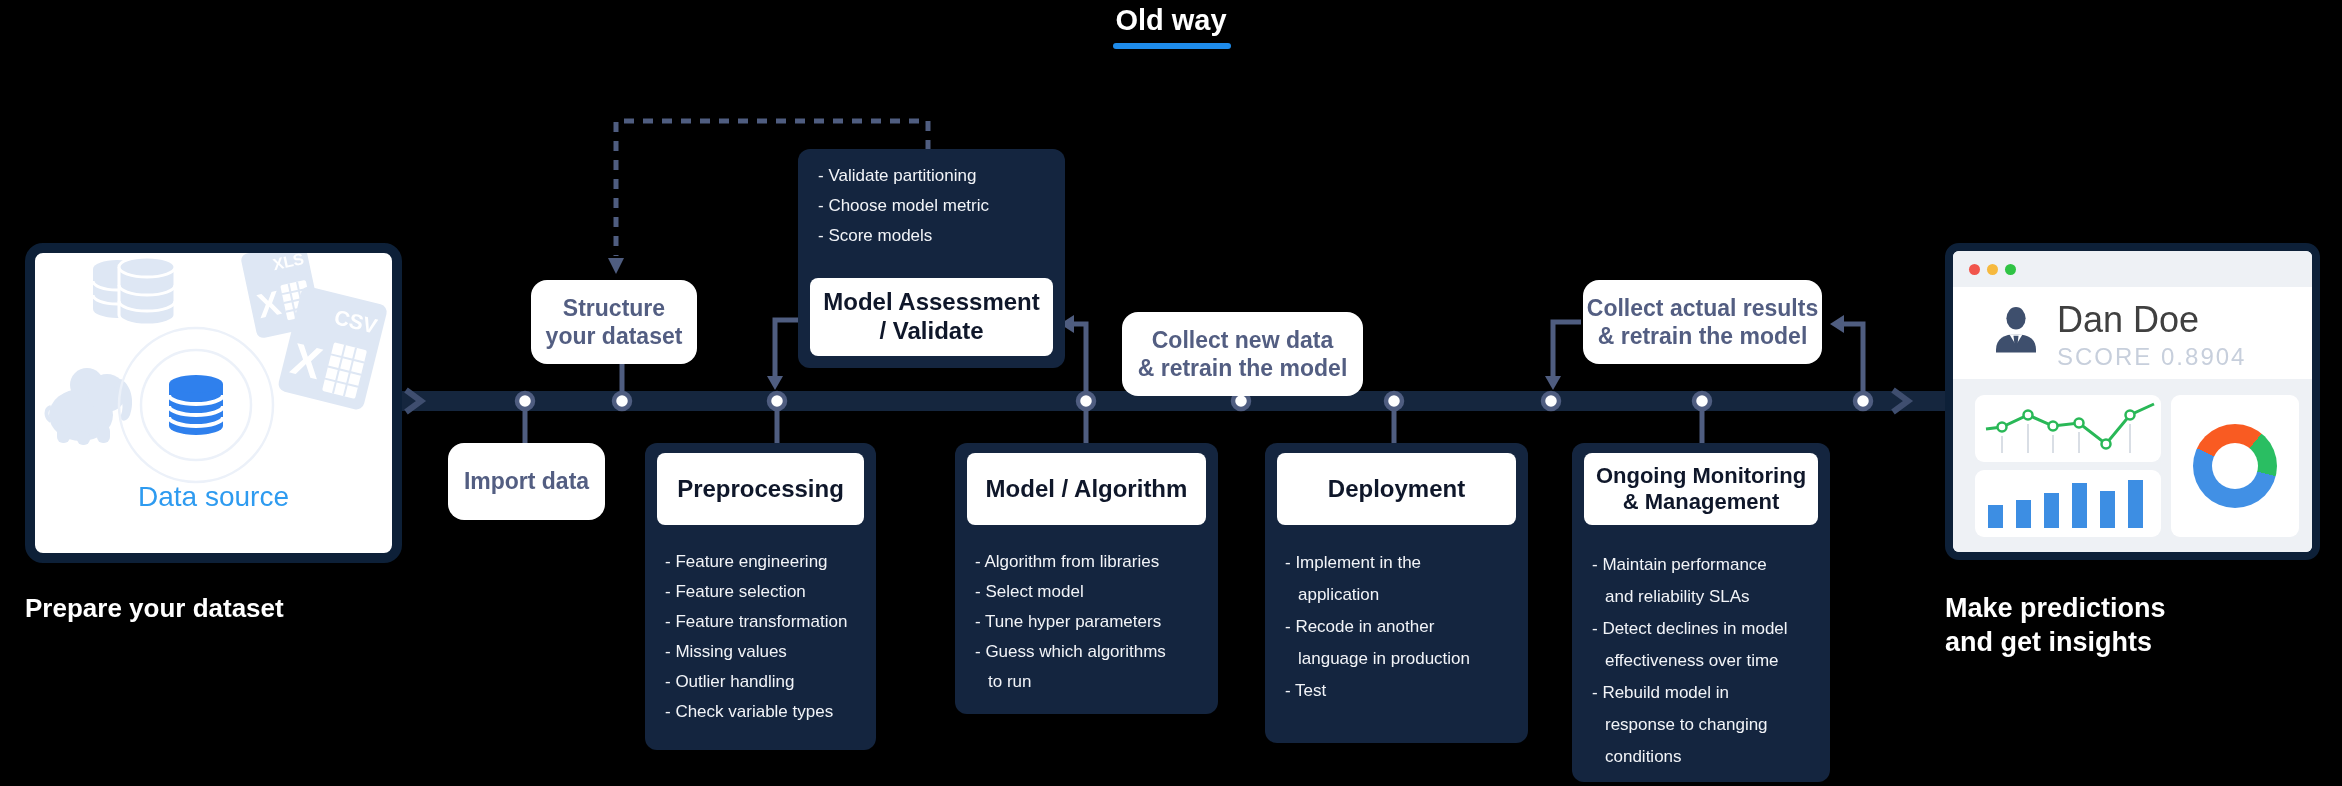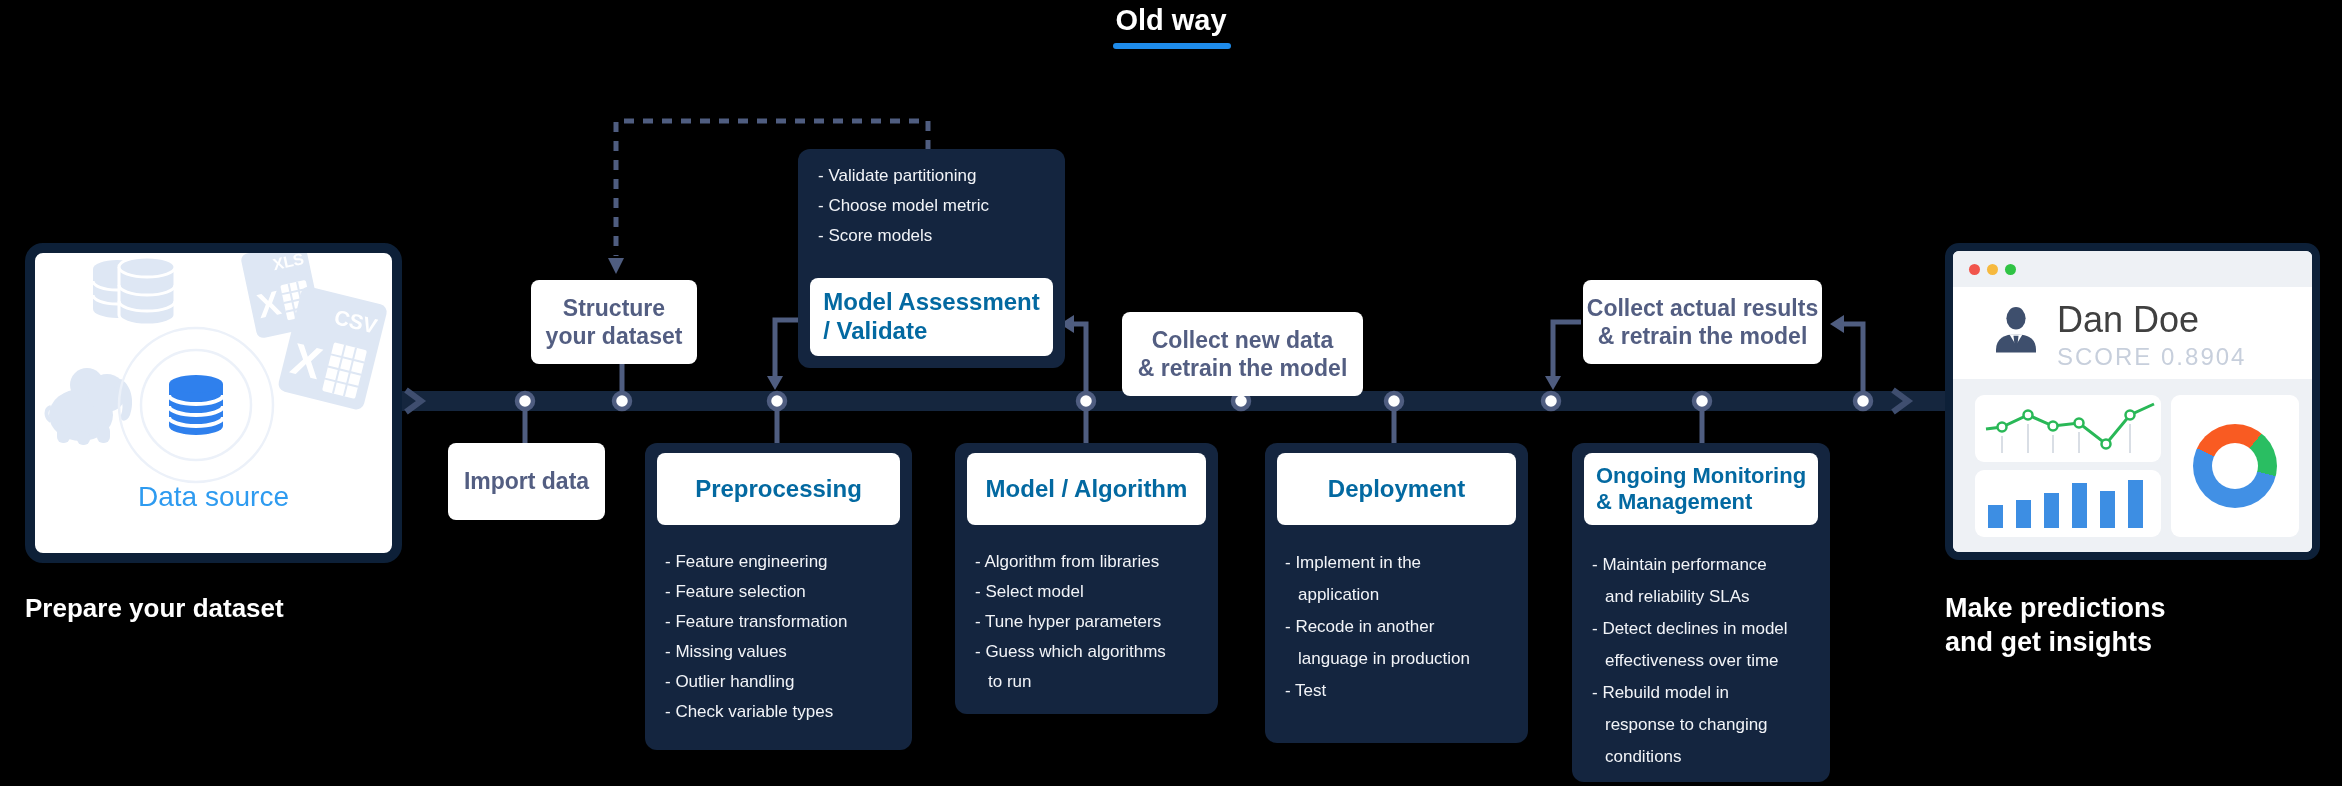--- a/index.html
+++ b/index.html
@@ -6,27 +6,27 @@
   #canvas{position:relative;width:2342px;height:786px;background:#000;overflow:hidden;
           font-family:"Liberation Sans", sans-serif;}
   .abs{position:absolute;}
   
   .headline{left:0;top:4px;width:100%;text-align:center;color:#fff;font-size:29px;font-weight:700;}
   .headline-rule{left:1113px;top:43px;width:118px;height:6px;background:#1E8BEA;border-radius:3px;}
   
   .tl-bar{left:395px;top:391px;width:1553px;height:20px;background:#15263E;z-index:1;}
   #overlay{left:0;top:0;width:2342px;height:786px;z-index:2;pointer-events:none;}
   
-  .box-white{background:#fff;border-radius:8px;display:flex;align-items:center;justify-content:center;
+  .box-white{background:#fff;border-radius:16px;display:flex;align-items:center;justify-content:center;
              text-align:center;color:#535E82;font-weight:600;font-size:23px;line-height:1.22;
              white-space:pre-line;z-index:3;}
   
   .card-dark{background:#14253F;border-radius:12px;z-index:3;}
   .card-title{position:absolute;left:12px;right:12px;top:10px;height:72px;background:#fff;border-radius:8px;
-              display:flex;align-items:center;justify-content:center;color:#0369a1;
+              display:flex;align-items:center;justify-content:center;text-align:center;color:#0f172a;
               font-size:24px;font-weight:600;line-height:1.2;white-space:pre-line;}
   .card-title.bottom{top:auto;bottom:12px;height:78px;}
   .card-list{position:absolute;left:20px;color:#F2F4F8;font-size:17px;line-height:30px;font-weight:400;}
   .card-list.lh32{line-height:32px;}
   .card-list div{padding-left:13px;text-indent:-13px;white-space:pre-line;}
   
   .caption{color:#fff;font-weight:700;font-size:26px;text-align:left;line-height:1.25;white-space:pre-line;z-index:3;}
   
   .ds-card{left:25px;top:243px;width:377px;height:320px;background:#fff;border:10px solid #0D2038;
            border-radius:18px;box-sizing:border-box;z-index:3;}
@@ -154,21 +154,21 @@
     </svg>
     <div class="ds-label">Data source</div>
   </div>
   <div class="abs caption" style="left:25px;top:592px;width:377px;">Prepare your dataset</div>
 
   <div class="abs box-white" style="left:448px;top:443px;width:157px;height:77px;">Import data</div>
 
   <div class="abs box-white" style="left:531px;top:280px;width:166px;height:84px;">Structure
 your dataset</div>
 
-  <div class="abs card-dark" style="left:645px;top:443px;width:267px;height:307px;">
+  <div class="abs card-dark" style="left:645px;top:443px;width:215px;height:307px;padding-left:16px;">
     <div class="card-title">Preprocessing</div>
     <div class="card-list" style="top:104px;width:236px;">
       <div>- Feature engineering</div>
       <div>- Feature selection</div>
       <div>- Feature transformation</div>
       <div>- Missing values</div>
       <div>- Outlier handling</div>
       <div>- Check variable types</div>
     </div>
   </div>

